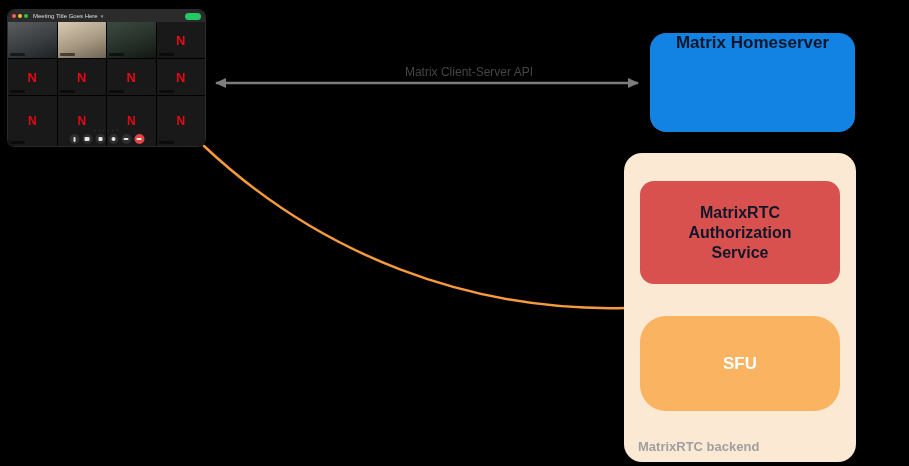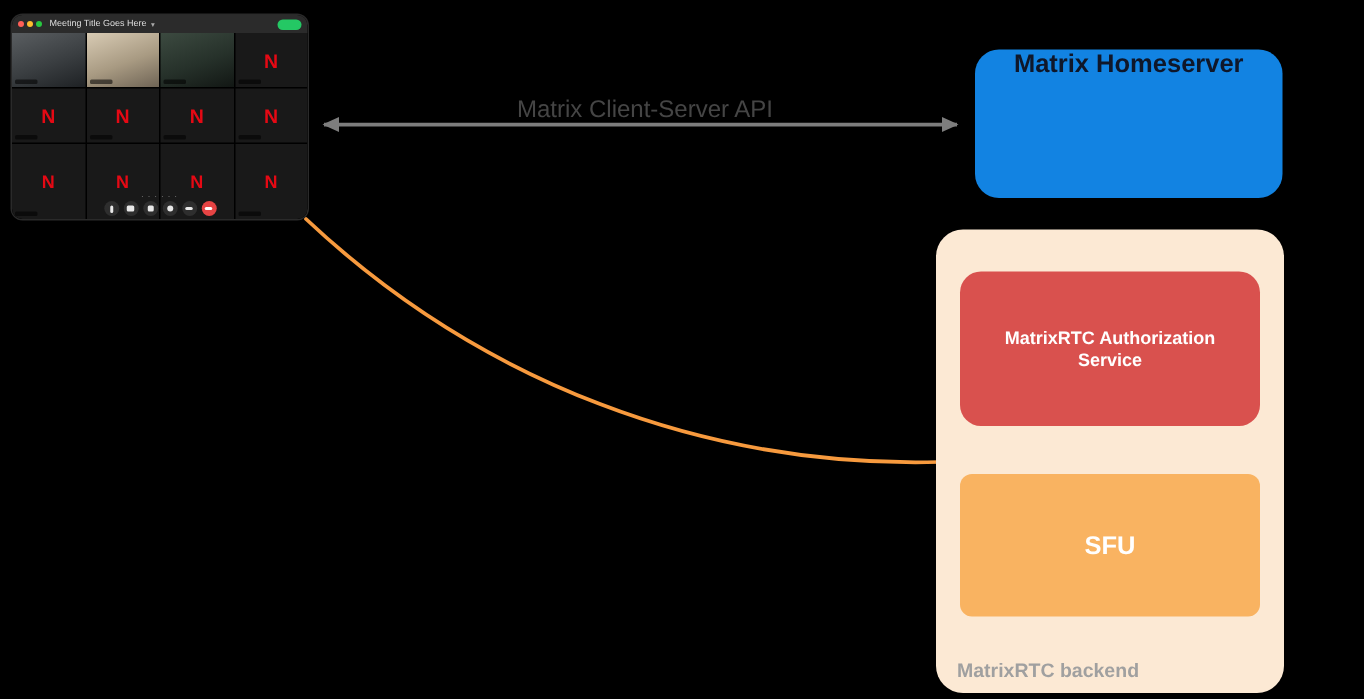--- a/index.html
+++ b/index.html
@@ -8,43 +8,43 @@
     background:var(--bg,#000);
     font-family:"Liberation Sans", sans-serif;
   }
   svg.connectors{position:absolute;left:0;top:0;z-index:1;}
   .arrow-line{stroke:var(--arrow,#7d7d7d);stroke-width:2.5;}
   .arrow-head{fill:var(--arrow,#7d7d7d);}
   .curve-line{stroke:var(--curve,#f79a3e);stroke-width:2.5;fill:none;stroke-linecap:round;}
 
   .api-label{
     position:absolute;left:327px;top:65px;width:206px;z-index:2;
-    text-align:center;color:var(--api_label,#454545);font-size:16px;font-weight:500;
+    text-align:right;color:var(--api_label,#454545);font-size:12px;font-weight:500;
   }
 
   .homeserver{
     position:absolute;left:650px;top:33px;width:205px;height:99px;z-index:2;
     background:var(--blue,#1283e2);border-radius:16px;
     display:flex;justify-content:center;
     color:#0f172a;font-weight:bold;font-size:17px;
   }
 
   .backend{
     position:absolute;left:624px;top:153px;width:232px;height:309px;z-index:2;
     background:var(--peach,#fce9d4);border-radius:18px;
   }
   .auth{
     position:absolute;left:50%;transform:translateX(-50%);top:28px;width:200px;height:103px;
     background:var(--red,#d9514e);border-radius:14px;
     display:flex;align-items:center;justify-content:center;text-align:center;
   }
-  .auth span{display:block;max-width:150px;color:#ffffff;font-weight:bold;font-size:12px;line-height:1.25;}
+  .auth span{display:block;max-width:150px;color:#0f172a;font-weight:bold;font-size:16px;line-height:1.25;}
   .sfu{
     position:absolute;left:50%;transform:translateX(-50%);top:163px;width:200px;height:95px;
-    background:var(--orange,#f9b361);border-radius:8px;
+    background:var(--orange,#f9b361);border-radius:26px;
     display:flex;align-items:center;justify-content:center;
     color:#fff;font-weight:bold;font-size:17px;
   }
   .backend-label{
     position:absolute;left:14px;bottom:8px;
     color:var(--backend_label,#a0a0a0);font-weight:bold;font-size:13px;text-align:right;
   }
 
   
   .call-window{

